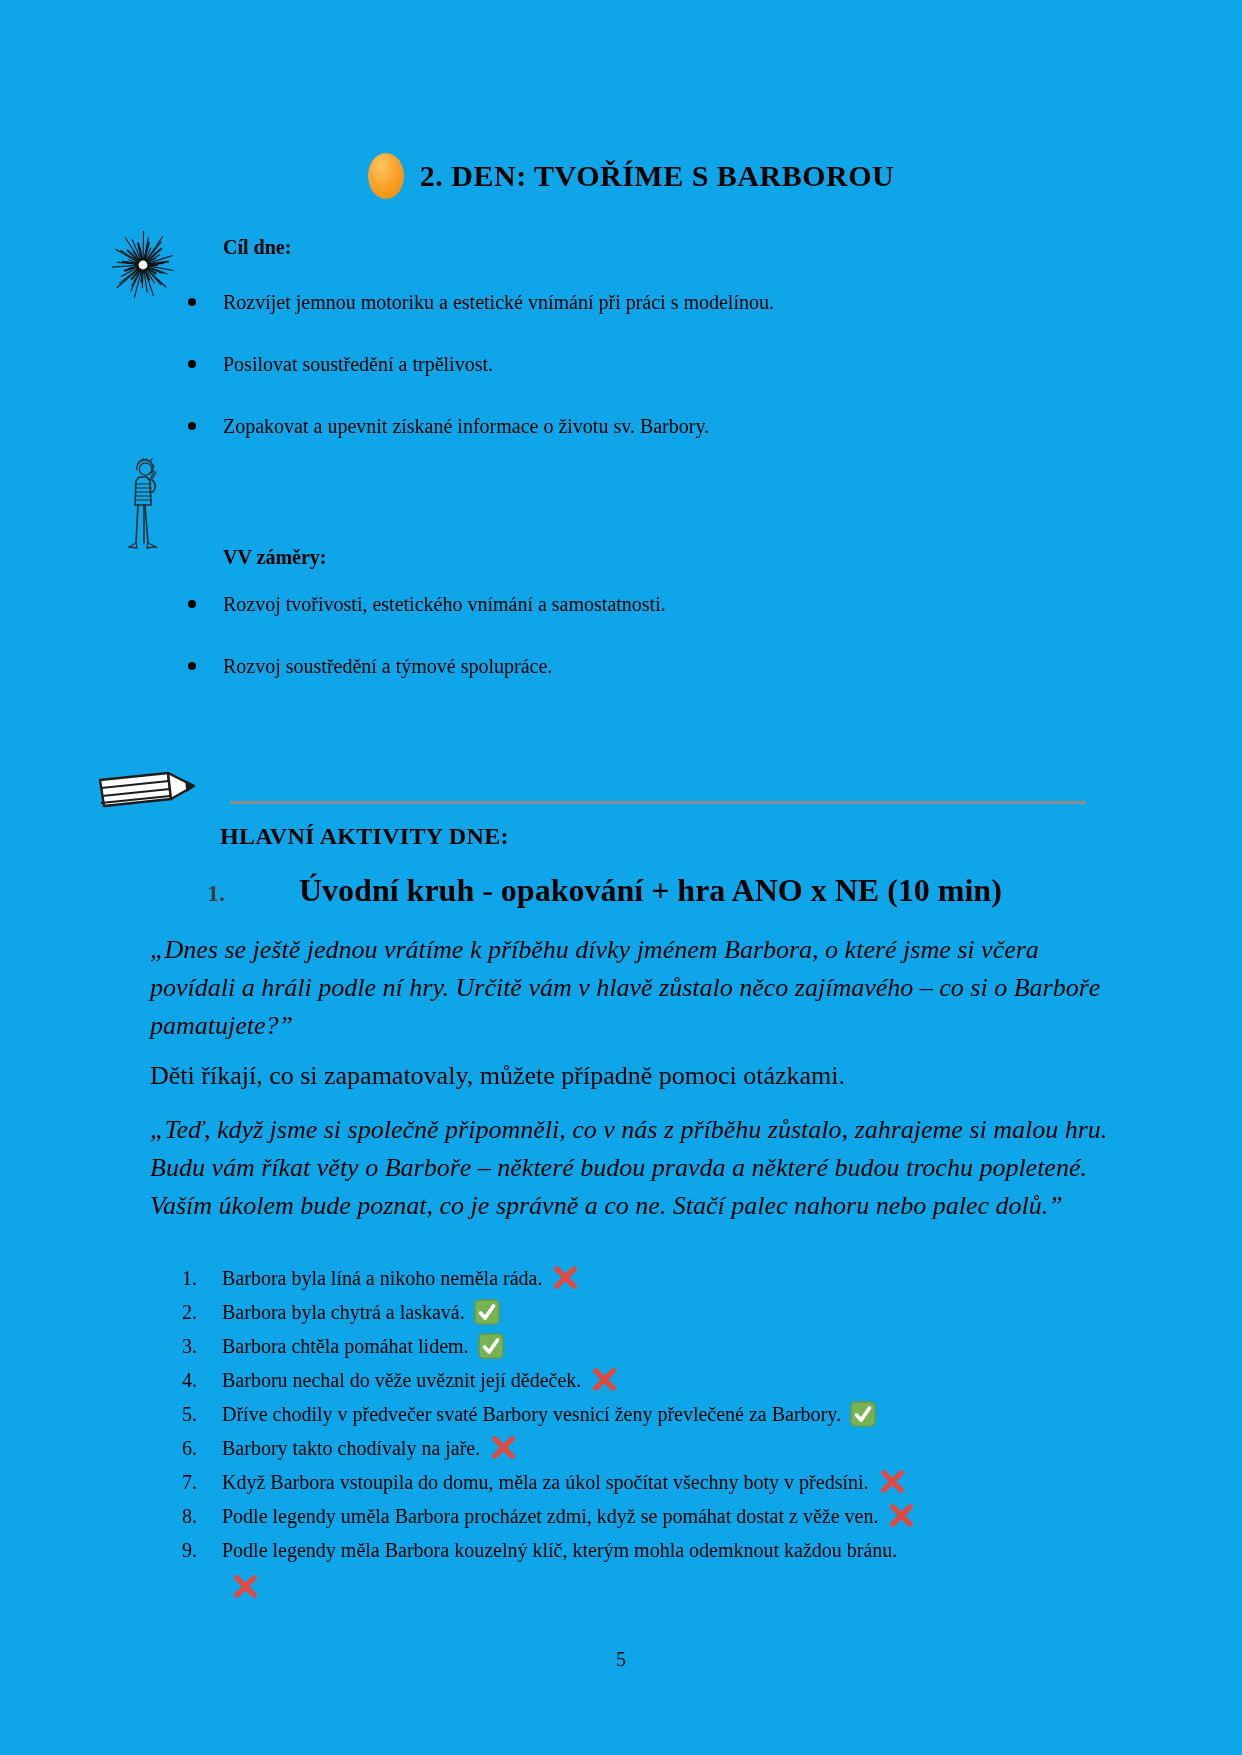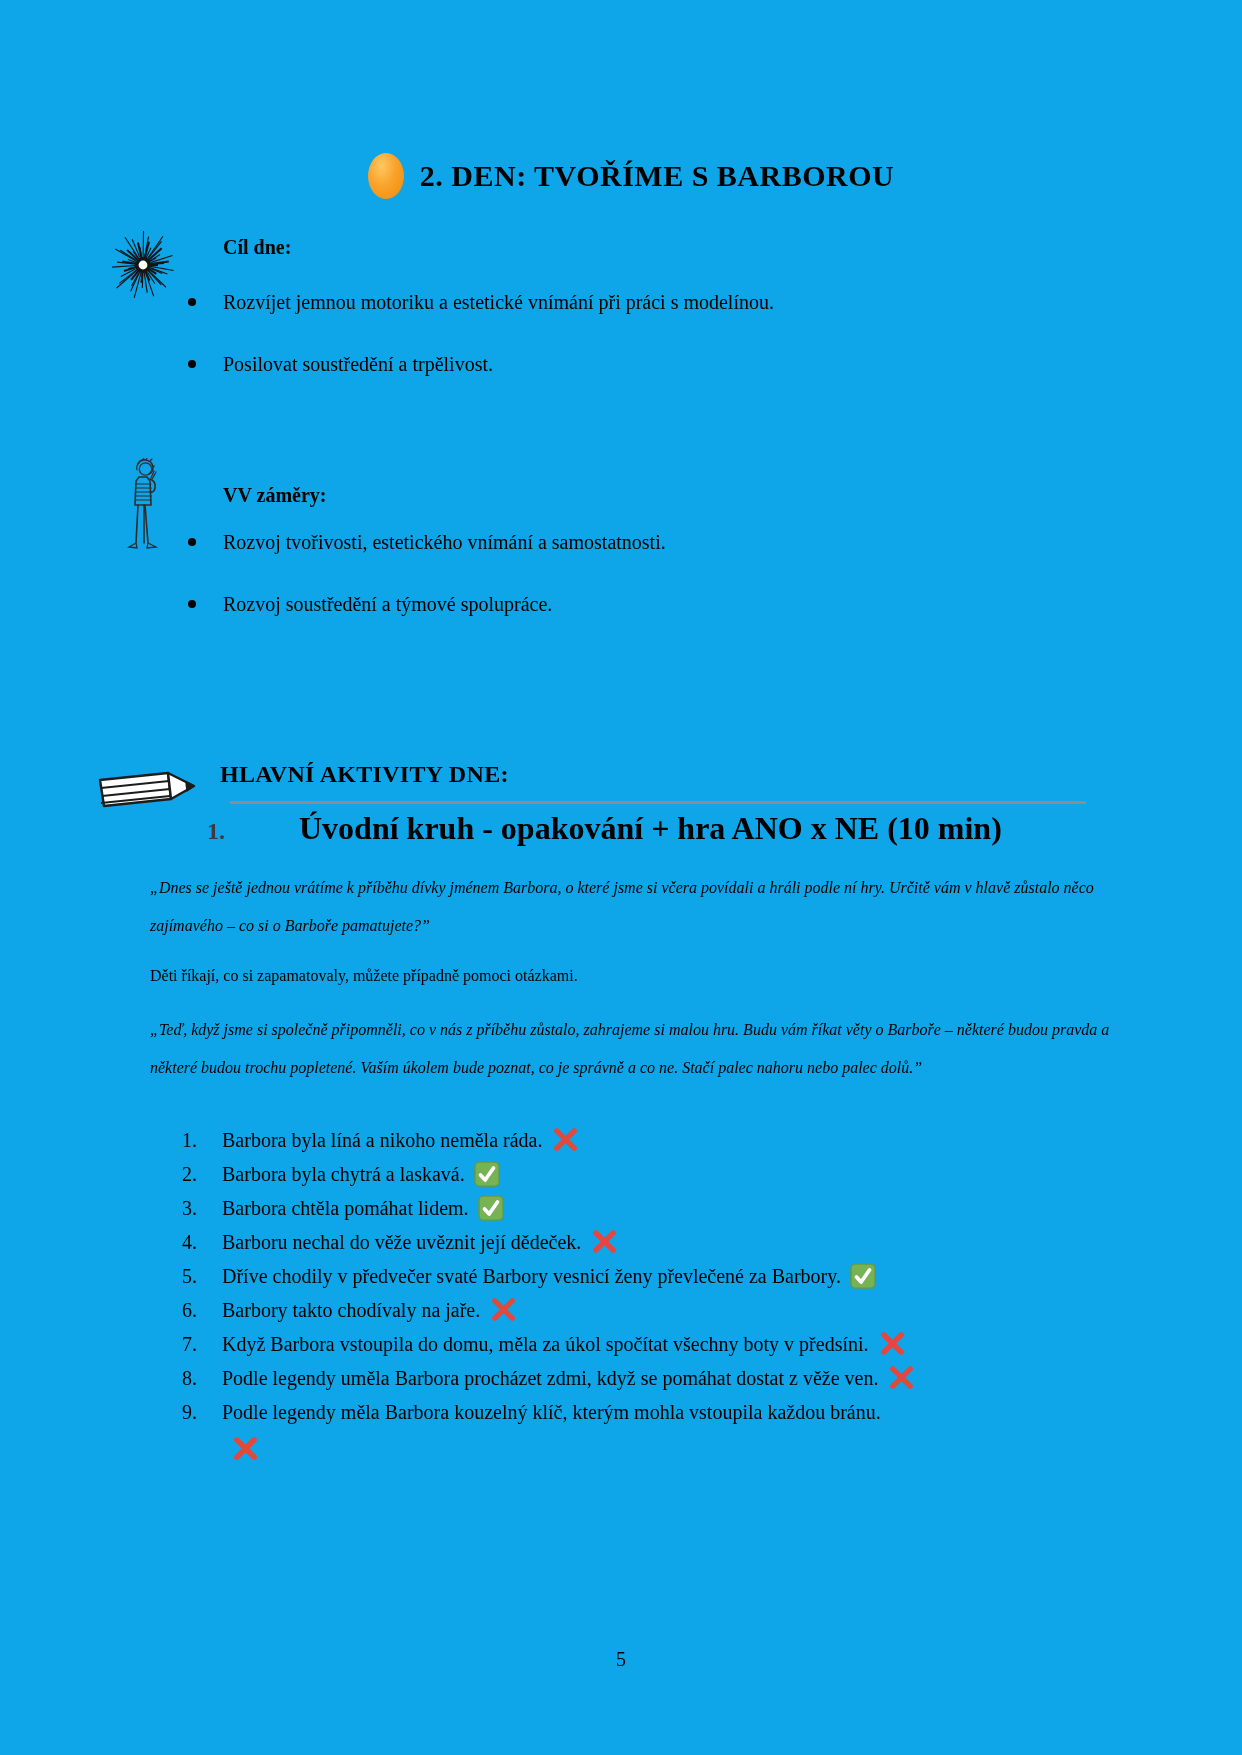--- a/index.html
+++ b/index.html
@@ -40,21 +40,21 @@
   .person{left:112px;top:458px;width:62px;height:96px;}
   .pencil{left:94px;top:766px;width:106px;height:56px;}
   .divider-line{position:absolute;left:230px;top:801px;width:856px;height:3px;background:#8d8d8d;}
 
   
   h1.activities{font-size:24px;font-weight:bold;margin:136px 0 0 70px;line-height:40px;letter-spacing:.3px;}
   .subitem{display:flex;margin:18px 0 0 57px;line-height:32px;align-items:baseline;}
   .subitem .num{font-size:24px;font-weight:bold;color:#3c3c3c;width:26px;flex:0 0 auto;}
   .subitem .sub-title{font-size:32px;font-weight:bold;margin-left:66px;}
 
-  p.para{margin:0;font-size:16px;line-height:38px;}
+  p.para{margin:0;font-size:26px;line-height:38px;}
   p.quote{font-style:italic;}
   p.q1{margin-top:22px;}
   p.narr{margin-top:12px;}
   p.q2{margin-top:16px;}
 
   
   ol.statements{list-style:none;counter-reset:st;margin:36px 0 0 0;padding:0;}
   ol.statements li{
     counter-increment:st;position:relative;padding-left:72px;
     font-size:20px;line-height:34px;
@@ -159,20 +159,21 @@
     <header class="title-row">
       <span class="orange-circle"></span>
       <h1 class="day-title">2. DEN: TVOŘÍME S BARBOROU</h1>
     </header>
 
     <section>
       <h2 class="sec goal-h">Cíl dne:</h2>
       <ul class="bullets goal-list">
           <li>Rozvíjet jemnou motoriku a estetické vnímání při práci s modelínou.</li>
           <li>Posilovat soustředění a trpělivost.</li>
+          <li>Zopakovat a upevnit získané informace o životu sv. Barbory.</li>
         </ul>
     </section>
 
     <section>
       <h2 class="sec vv-h">VV záměry:</h2>
       <ul class="bullets vv-list">
           <li>Rozvoj tvořivosti, estetického vnímání a samostatnosti.</li>
           <li>Rozvoj soustředění a týmové spolupráce.</li>
         </ul>
     </section>
@@ -210,21 +211,21 @@
               </svg></span></li>
           <li><span>Barbory takto chodívaly na jaře.</span><span class="mark cross"><svg viewBox="0 0 30 30" width="29" height="29">
                 <path d="M6 6 L24 24 M24 6 L6 24" fill="none" stroke="#E2483D" stroke-width="5.6" stroke-linecap="round"></path>
               </svg></span></li>
           <li><span>Když Barbora vstoupila do domu, měla za úkol spočítat všechny boty v předsíni.</span><span class="mark cross"><svg viewBox="0 0 30 30" width="29" height="29">
                 <path d="M6 6 L24 24 M24 6 L6 24" fill="none" stroke="#E2483D" stroke-width="5.6" stroke-linecap="round"></path>
               </svg></span></li>
           <li><span>Podle legendy uměla Barbora procházet zdmi, když se pomáhat dostat z věže ven.</span><span class="mark cross"><svg viewBox="0 0 30 30" width="29" height="29">
                 <path d="M6 6 L24 24 M24 6 L6 24" fill="none" stroke="#E2483D" stroke-width="5.6" stroke-linecap="round"></path>
               </svg></span></li>
-          <li><span>Podle legendy měla Barbora kouzelný klíč, kterým mohla vstoupila každou bránu.</span><div class="mark-line"><span class="mark cross"><svg viewBox="0 0 30 30" width="29" height="29">
+          <li><span>Podle legendy měla Barbora kouzelný klíč, kterým mohla odemknout každou bránu.</span><div class="mark-line"><span class="mark cross"><svg viewBox="0 0 30 30" width="29" height="29">
                   <path d="M6 6 L24 24 M24 6 L6 24" fill="none" stroke="#E2483D" stroke-width="5.6" stroke-linecap="round"></path>
                 </svg></span></div></li>
         </ol>
     </section>
 
   </div>
 
   <div class="pagenum">5</div>
 </div>
 

